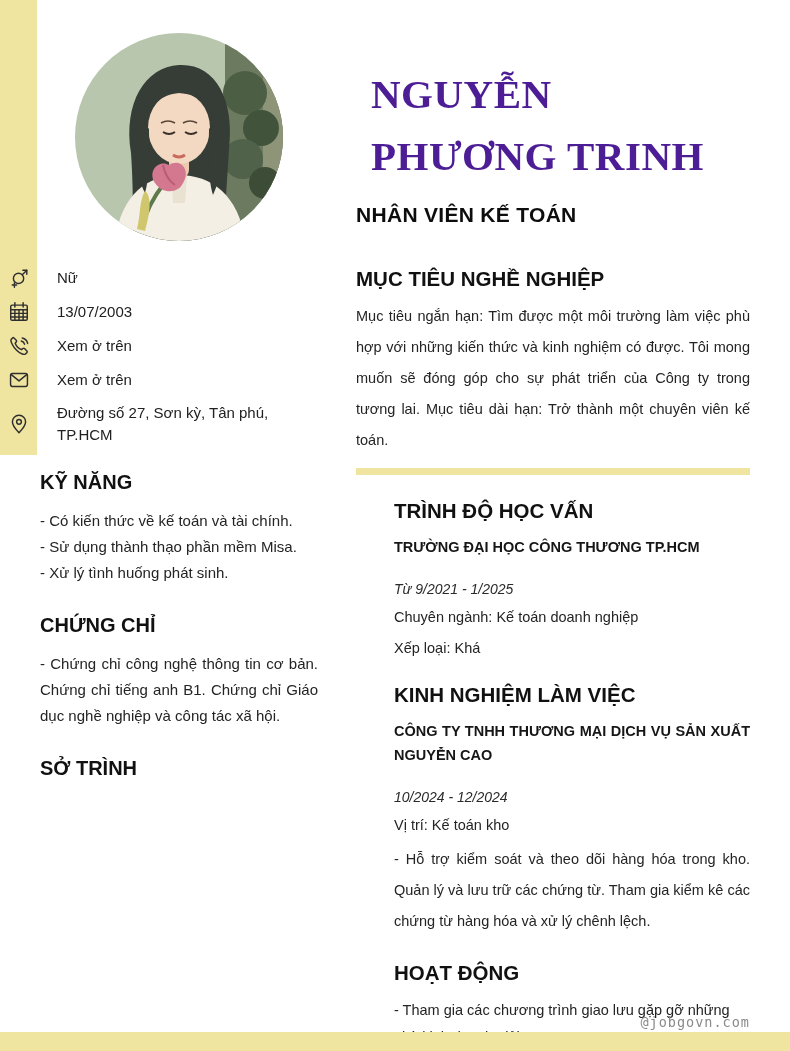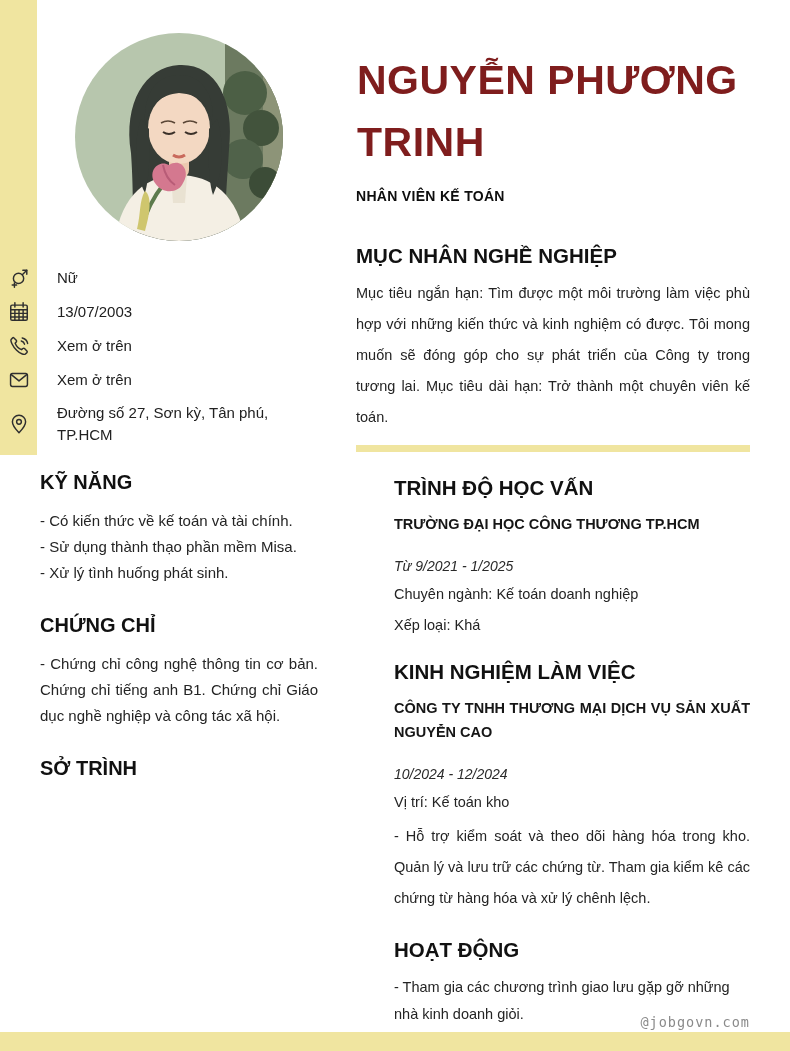--- a/index.html
+++ b/index.html
@@ -29,22 +29,22 @@
   .contact-icon{width:37px;flex:0 0 37px;display:flex;justify-content:center;padding-top:0px;}
   .contact-text{margin-left:20px;font-size:15px;line-height:1.45;color:#212121;max-width:250px;}
   
   .left-col{position:absolute;left:40px;top:471px;width:278px;}
   .left-col h2{font-size:20px;font-weight:700;margin:0 0 14px 0;color:#111;}
   .left-col .sec{margin-bottom:28px;}
   .left-col p{font-size:15px;line-height:26px;margin:0;text-align:justify;color:#242424;}
   .left-col .skill-line{text-align:left;}
   
   .right-col{position:absolute;left:356px;top:48px;width:394px;}
-  .name{font-size:41px;font-weight:700;line-height:1.52;margin:1px;color:#7f1d1d;letter-spacing:.5px;}
-  .job-title{font-size:14px;font-weight:700;margin:14px 0 0 0;color:#0d0d0d;letter-spacing:.3px;}
+  .name{font-size:41px;font-weight:700;line-height:1.52;margin:15px;color:#4c1d95;letter-spacing:.5px;font-family:Liberation Serif, serif;}
+  .job-title{font-size:21px;font-weight:700;margin:14px 0 0 0;color:#0d0d0d;letter-spacing:.3px;}
   .objective{margin-top:40px;}
   .objective h2{font-size:20.5px;font-weight:700;margin:0 0 10px 0;color:#111;}
   .objective p{font-size:14.5px;line-height:31px;text-align:justify;margin:0;color:#242424;}
   .divider{height:7px;background:#f0e5a0;margin-top:12px;width:100%;}
   .sub-sections{padding-left:38px;}
   .sub-sections h2{font-size:20.5px;font-weight:700;margin:24px 0 12px 0;color:#111;}
   .bold-line{font-size:14.5px;font-weight:700;line-height:24px;text-align:justify;margin:0;color:#161616;}
   .date-line{font-size:14px;font-style:italic;margin:22px 0 0 0;color:#2a2a2a;}
   .plain-line{font-size:14.5px;margin:9px 0 0 0;color:#242424;line-height:22px;}
   .desc{font-size:14.5px;line-height:31px;text-align:justify;margin:8px 0 12px 0;color:#242424;}
@@ -184,21 +184,21 @@
       <h2>SỞ TRÌNH</h2>
     </div>
   </div>
 
   <div class="right-col">
 
     <h1 class="name">NGUYỄN PHƯƠNG TRINH</h1>
     <div class="job-title">NHÂN VIÊN KẾ TOÁN</div>
 
     <div class="objective">
-      <h2>MỤC NHÂN NGHỀ NGHIỆP</h2>
+      <h2>MỤC TIÊU NGHỀ NGHIỆP</h2>
       <p>Mục tiêu ngắn hạn: Tìm được một môi trường làm việc phù hợp với những kiến thức và kinh nghiệm có được. Tôi mong muốn sẽ đóng góp cho sự phát triển của Công ty trong tương lai. Mục tiêu dài hạn: Trở thành một chuyên viên kế toán.</p>
     </div>
 
     <div class="divider"></div>
 
     <div class="sub-sections">
 
       <div>
         <h2>TRÌNH ĐỘ HỌC VẤN</h2>
         <p class="bold-line">TRƯỜNG ĐẠI HỌC CÔNG THƯƠNG TP.HCM</p>

